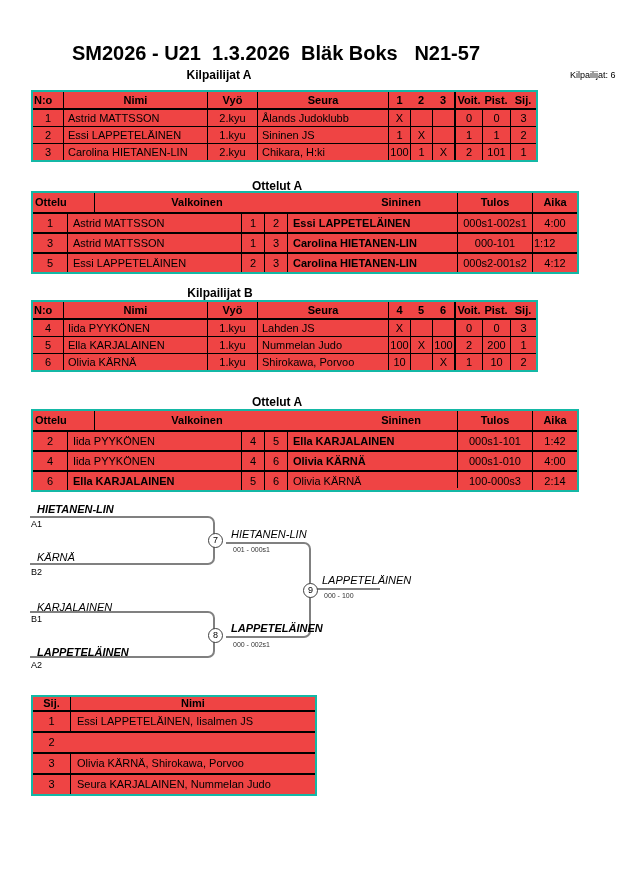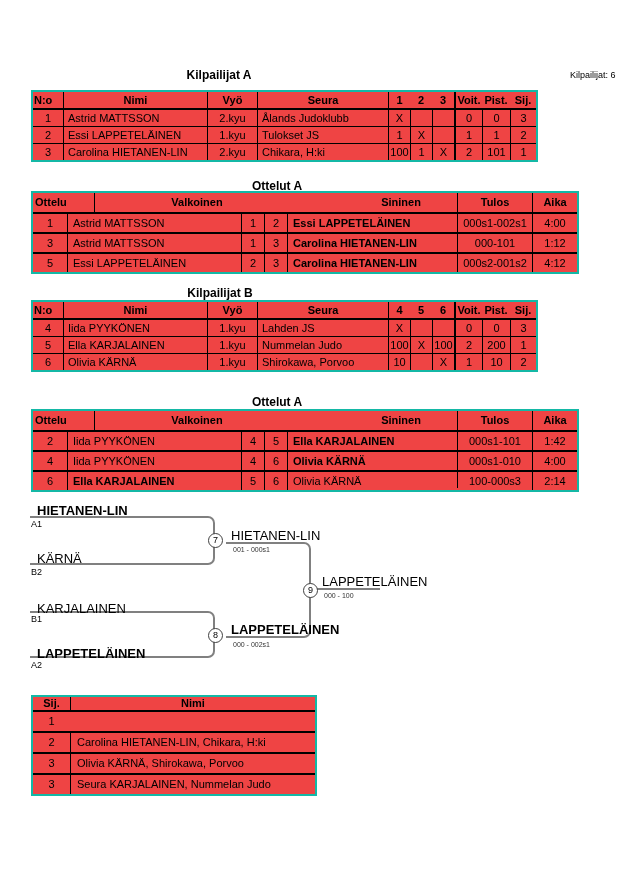--- a/index.html
+++ b/index.html
@@ -16,33 +16,34 @@
         padding:0 1px;border-left:1px solid #000;}
   .cell.first{border-left:none;}
   .cell.nb{border-left:none;}
   .cell.bl2{border-left:2px solid #000;}
   .hrow .cell{font-weight:bold;}
   .dualcell{position:relative;}
   .dualcell span{position:absolute;top:0;text-align:center;font-weight:bold;}
   
   .bk-box{position:absolute;border-top:2px solid #808080;border-right:2px solid #808080;
           border-bottom:2px solid #808080;border-radius:0 7px 7px 0;box-sizing:border-box;}
-  .bk-name{position:absolute;font-size:13px;white-space:nowrap;}
+  .bk-name{position:absolute;font-size:11px;white-space:nowrap;font-style:italic;}
   .bk-seed{position:absolute;font-size:9px;white-space:nowrap;}
   .bk-score{position:absolute;font-size:7px;color:#333;white-space:nowrap;}
   .bk-circle{position:absolute;width:15px;height:15px;border:1px solid #404040;border-radius:50%;
              background:#fff;font-size:9px;line-height:13px;text-align:center;z-index:2;box-sizing:border-box;}
   .bk-line{position:absolute;border-top:2px solid #808080;}
   .bold{font-weight:bold;}
 </style>
 </head>
 <body>
 
 <div class="page">
 
+  <div class="abs ctr main-title" style="left:276px;top:42px;">SM2026 - U21  1.3.2026  Bläk Boks   N21-57</div>
   <div class="abs small-note" style="left:570px;top:70px;">Kilpailijat: 6</div>
 
   <div class="abs ctr sec-title" style="left:219px;top:68px;">Kilpailijat A</div>
   <div class="abs ctr sec-title" style="left:277px;top:179px;">Ottelut A</div>
   <div class="abs ctr sec-title" style="left:220px;top:286px;">Kilpailijat B</div>
   <div class="abs ctr sec-title" style="left:277px;top:395px;">Ottelut A</div>
   <div class="abs ctr sec-title" style="left:172px;top:709px;">Tulokset</div>
 
   <div id="pool-a" class="twrap" style="left:31px;top:90px;width:507px;">
       <div class="trow hrow" style="height: 16px; border-bottom: 2px solid rgb(0, 0, 0);">
@@ -66,21 +67,21 @@
         <div class="cell" style="width: 22px; height: 16px; line-height: 16px; text-align: center;"></div>
         <div class="cell" style="width: 22px; height: 16px; line-height: 16px; text-align: center;"></div>
         <div class="cell bl2" style="width: 28px; height: 16px; line-height: 16px; text-align: center;">0</div>
         <div class="cell" style="width: 28px; height: 16px; line-height: 16px; text-align: center;">0</div>
         <div class="cell" style="width: 26px; height: 16px; line-height: 16px; text-align: center;">3</div>
       </div>
       <div class="trow" style="height: 16px; border-bottom: 1px solid rgb(0, 0, 0);">
         <div class="cell first" style="width: 30px; height: 16px; line-height: 16px; text-align: center;">2</div>
         <div class="cell" style="width: 144px; height: 16px; line-height: 16px; text-align: left; padding-left: 4px;">Essi LAPPETELÄINEN</div>
         <div class="cell" style="width: 50px; height: 16px; line-height: 16px; text-align: center;">1.kyu</div>
-        <div class="cell" style="width: 131px; height: 16px; line-height: 16px; text-align: left; padding-left: 4px;">Tulokset JS</div>
+        <div class="cell" style="width: 131px; height: 16px; line-height: 16px; text-align: left; padding-left: 4px;">Sininen JS</div>
         <div class="cell" style="width: 22px; height: 16px; line-height: 16px; text-align: center;">1</div>
         <div class="cell" style="width: 22px; height: 16px; line-height: 16px; text-align: center;">X</div>
         <div class="cell" style="width: 22px; height: 16px; line-height: 16px; text-align: center;"></div>
         <div class="cell bl2" style="width: 28px; height: 16px; line-height: 16px; text-align: center;">1</div>
         <div class="cell" style="width: 28px; height: 16px; line-height: 16px; text-align: center;">1</div>
         <div class="cell" style="width: 26px; height: 16px; line-height: 16px; text-align: center;">2</div>
       </div>
       <div class="trow" style="height: 16px;">
         <div class="cell first" style="width: 30px; height: 16px; line-height: 16px; text-align: center;">3</div>
         <div class="cell" style="width: 144px; height: 16px; line-height: 16px; text-align: left; padding-left: 4px;">Carolina HIETANEN-LIN</div>
@@ -113,21 +114,21 @@
         <div class="cell" style="width: 75px; height: 18px; line-height: 18px; text-align: center;">000s1-002s1</div>
         <div class="cell" style="width: 45px; height: 18px; line-height: 18px; text-align: center;">4:00</div>
       </div>
       <div class="trow" style="height: 18px; border-bottom: 2px solid rgb(0, 0, 0);">
         <div class="cell first" style="width: 34px; height: 18px; line-height: 18px; text-align: center;">3</div>
         <div class="cell" style="width: 174px; height: 18px; line-height: 18px; text-align: left; padding-left: 5px;">Astrid MATTSSON</div>
         <div class="cell" style="width: 23px; height: 18px; line-height: 18px; text-align: center;">1</div>
         <div class="cell" style="width: 23px; height: 18px; line-height: 18px; text-align: center;">3</div>
         <div class="cell" style="width: 170px; height: 18px; line-height: 18px; text-align: left; padding-left: 5px; font-weight: bold;">Carolina HIETANEN-LIN</div>
         <div class="cell" style="width: 75px; height: 18px; line-height: 18px; text-align: center;">000-101</div>
-        <div class="cell" style="width: 45px; height: 18px; line-height: 18px; text-align: center;">1:12</div>
+        <div class="cell" style="width: 45px; height: 18px; line-height: 18px; text-align: left;">1:12</div>
       </div>
       <div class="trow" style="height: 18px;">
         <div class="cell first" style="width: 34px; height: 18px; line-height: 18px; text-align: center;">5</div>
         <div class="cell" style="width: 174px; height: 18px; line-height: 18px; text-align: left; padding-left: 5px;">Essi LAPPETELÄINEN</div>
         <div class="cell" style="width: 23px; height: 18px; line-height: 18px; text-align: center;">2</div>
         <div class="cell" style="width: 23px; height: 18px; line-height: 18px; text-align: center;">3</div>
         <div class="cell" style="width: 170px; height: 18px; line-height: 18px; text-align: left; padding-left: 5px; font-weight: bold;">Carolina HIETANEN-LIN</div>
         <div class="cell" style="width: 75px; height: 18px; line-height: 18px; text-align: center;">000s2-001s2</div>
         <div class="cell" style="width: 45px; height: 18px; line-height: 18px; text-align: center;">4:12</div>
       </div>
@@ -220,24 +221,24 @@
         <div class="cell" style="width: 45px; height: 18px; line-height: 18px; text-align: center;">2:14</div>
       </div>
     </div>
   <div id="results" class="twrap" style="left:31px;top:695px;width:286px;">
       <div class="trow hrow" style="height: 13px; border-bottom: 2px solid rgb(0, 0, 0);">
         <div class="cell first" style="width: 37px; height: 13px; line-height: 13px; text-align: center; font-weight: bold;">Sij.</div>
         <div class="cell" style="width: 245px; height: 13px; line-height: 13px; text-align: center; font-weight: bold;">Nimi</div>
       </div>
       <div class="trow" style="height: 19px; border-bottom: 2px solid rgb(0, 0, 0);">
         <div class="cell first" style="width: 37px; height: 19px; line-height: 19px; text-align: center;">1</div>
+        <div class="cell" style="width: 245px; height: 19px; line-height: 19px; text-align: left; padding-left: 6px;">Essi LAPPETELÄINEN, Iisalmen JS</div>
       </div>
       <div class="trow" style="height: 19px; border-bottom: 2px solid rgb(0, 0, 0);">
         <div class="cell first" style="width: 37px; height: 19px; line-height: 19px; text-align: center;">2</div>
-        <div class="cell" style="width: 245px; height: 19px; line-height: 19px; text-align: left; padding-left: 6px;">Carolina HIETANEN-LIN, Chikara, H:ki</div>
       </div>
       <div class="trow" style="height: 19px; border-bottom: 2px solid rgb(0, 0, 0);">
         <div class="cell first" style="width: 37px; height: 19px; line-height: 19px; text-align: center;">3</div>
         <div class="cell" style="width: 245px; height: 19px; line-height: 19px; text-align: left; padding-left: 6px;">Olivia KÄRNÄ, Shirokawa, Porvoo</div>
       </div>
       <div class="trow" style="height: 19px;">
         <div class="cell first" style="width: 37px; height: 19px; line-height: 19px; text-align: center;">3</div>
         <div class="cell" style="width: 245px; height: 19px; line-height: 19px; text-align: left; padding-left: 6px;">Seura KARJALAINEN, Nummelan Judo</div>
       </div>
     </div>

